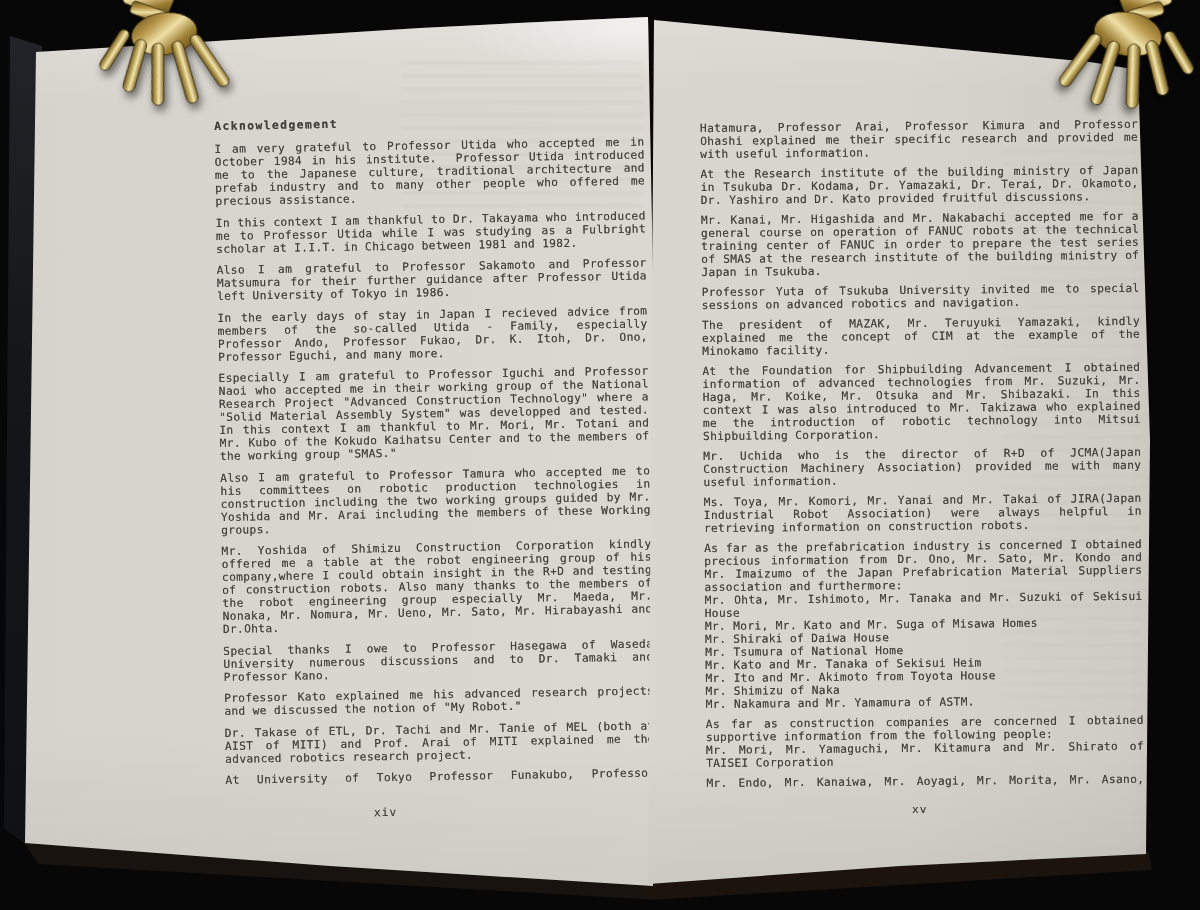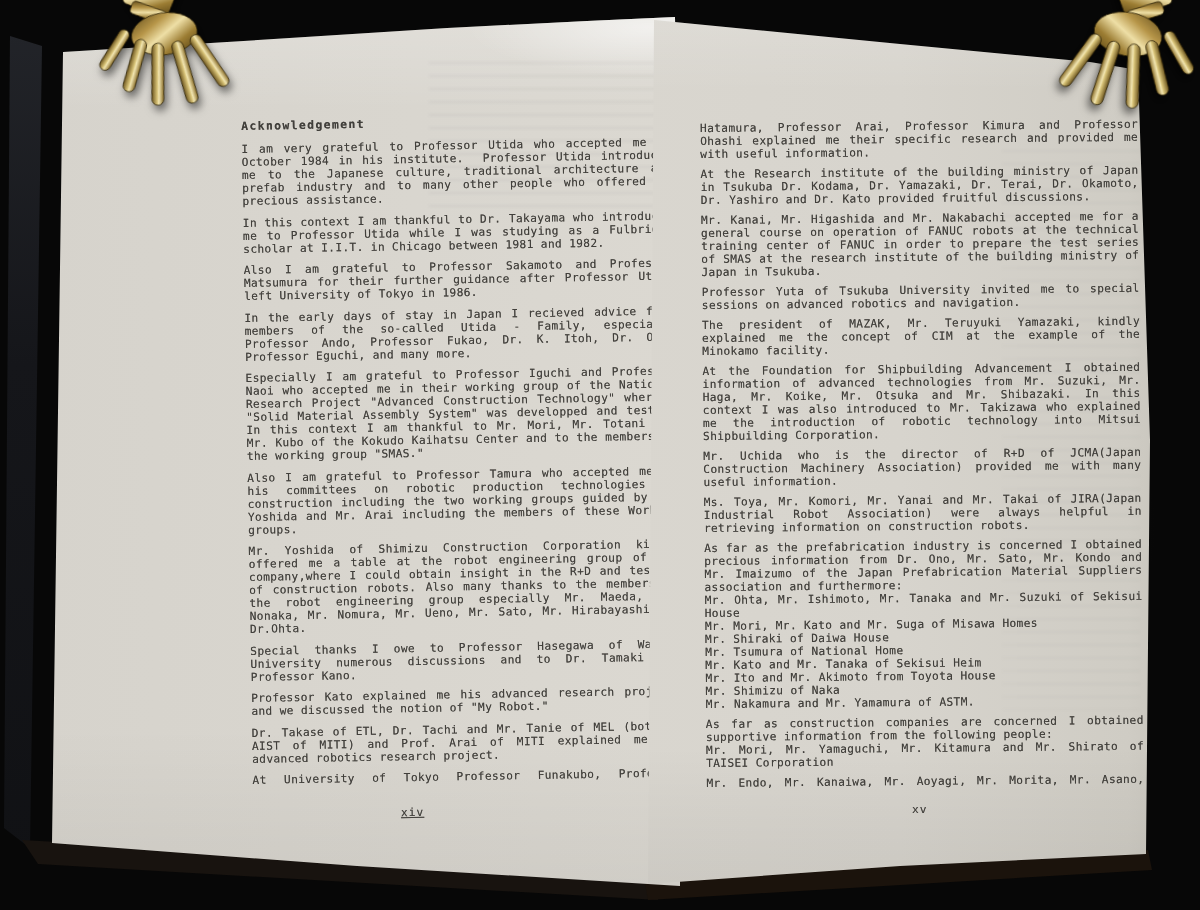--- a/index.html
+++ b/index.html
@@ -16,21 +16,20 @@
     background:linear-gradient(180deg,#23252a 0%,#15161a 40%,#101114 100%);}
   .block-edge-left{position:absolute;inset:0;background:#18130f;
     clip-path:polygon(22px 840px,654px 876px,658px 900px,38px 864px);}
   .block-edge-right{position:absolute;inset:0;background:#1b130c;
     clip-path:polygon(644px 878px,1148px 850px,1152px 870px,648px 900px);}
   
   .page{position:absolute;inset:0;}
   .page-left{
     clip-path:polygon(36px 52px,200px 42px,420px 28px,560px 21px,648px 17px,656px 430px,653px 886px,330px 866px,25px 843px);
     background:linear-gradient(90deg,#d6d3cc 0%,#dbd8d1 55%,#dcd9d2 78%,#d2cfc7 90%,#c3c0b8 96%,#a9a69e 99.2%,#8f8c84 100%);
-    margin-left:27px;
   }
   .page-left::before{content:"";position:absolute;inset:0;
     background:
       radial-gradient(260px 70px at 53% 3%, rgba(255,255,255,0.55), transparent 70%),
       linear-gradient(180deg, rgba(255,255,255,0.25) 0%, transparent 12%, transparent 80%, rgba(0,0,0,0.06) 100%);}
   .page-right{
     clip-path:polygon(654px 20px,900px 44px,1090px 62px,1138px 70px,1150px 440px,1146px 854px,900px 866px,648px 884px);
     background:linear-gradient(90deg,#b9b6ae 0%,#e8e5de 1.6%,#eae7e0 4.5%,#ddDAd3 11%,#dad7d0 40%,#d7d4cd 75%,#cfccc4 94%,#c2bfb7 100%);
   }
   .page-right::before{content:"";position:absolute;inset:0;
@@ -48,21 +47,21 @@
   .text-left{left:214px;top:120px;width:430px;transform:rotate(-1deg);transform-origin:0 0;}
   .text-right{left:700px;top:122px;width:438px;transform:rotate(-0.55deg);transform-origin:0 0;}
   .text-col p{margin:0 0 8.5px 0;}
   .text-right p{margin:0;}
   .text-right p.sp{margin-top:7px;}
   .text-col p:last-child{margin-bottom:0;}
   .j-last{text-align-last:justify;}
   h1.ack{font-size:11.4px;font-weight:bold;letter-spacing:1.4px;margin:0 0 10px 0;}
   .pgnum{position:absolute;color:#45433f;font-size:11.2px;letter-spacing:1px;
     text-shadow:0 0 0.6px rgba(65,63,59,0.6);}
-  .pgnum-left{left:374px;top:806px;transform:rotate(-1deg);text-decoration:underline;}
+  .pgnum-left{left:374px;top:806px;transform:rotate(-1deg);}
   .pgnum-right{left:912px;top:803px;}
   
   .hand{position:absolute;}
   .hand svg{overflow:visible;filter:drop-shadow(3px 5px 4px rgba(0,0,0,0.55));}
   .hand-left{left:90px;top:-6px;transform:rotate(6deg);}
   .hand-right{left:1048px;top:-10px;transform:scaleX(-1) rotate(4deg);transform-origin:50% 40%;}
 </style>
 </head>
 <body>
 

